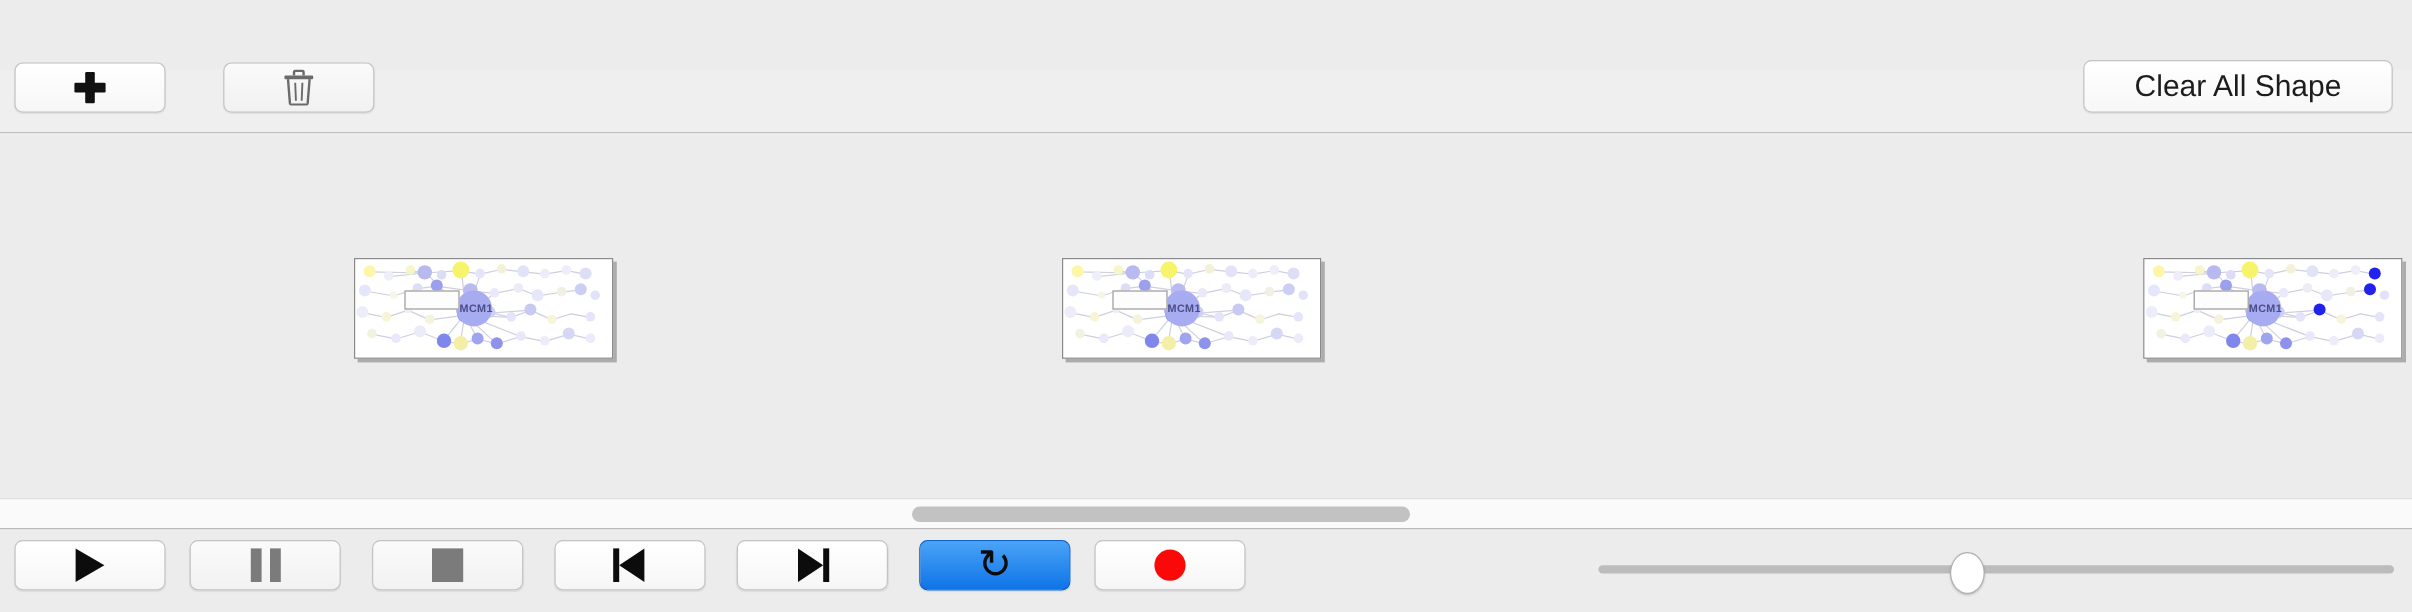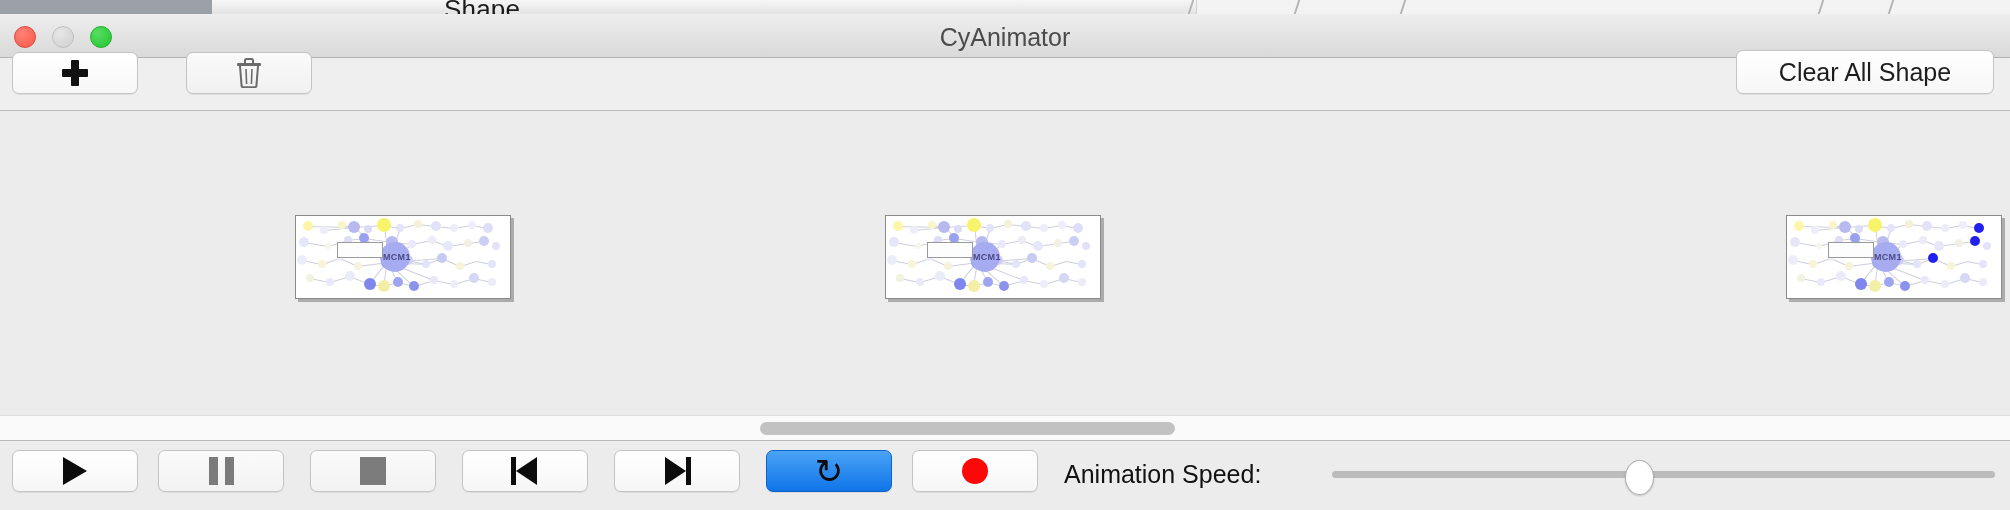--- a/index.html
+++ b/index.html
@@ -266,45 +266,21 @@
     border: 1px solid #b0b0b0;
     box-shadow: 0 1px 2px rgba(0,0,0,.2);
     cursor: default;
   }
 </style>
 </head>
 <body>
 
 <div id="app">
 
-  <div class="bg-strip">
-    <div class="bg-dark"></div>
-    <div class="bg-seg" style="left:212px;  width:108px;"></div>
-    <div class="bg-seg" style="left:320px;  width:72px;"></div>
-    <div class="bg-seg" style="left:392px;  width:170px;"></div>
-    <div class="bg-seg" style="left:562px;  width:68px;"></div>
-    <div class="bg-seg" style="left:630px;  width:106px;"></div>
-    <div class="bg-seg" style="left:736px;  width:178px;"></div>
-    <div class="bg-seg" style="left:914px;  width:282px;"></div>
-    <div class="bg-tick" style="left:1190px;"></div>
-    <div class="bg-tick" style="left:1296px;"></div>
-    <div class="bg-tick" style="left:1402px;"></div>
-    <div class="bg-tick" style="left:1820px;"></div>
-    <div class="bg-tick" style="left:1890px;"></div>
-    <div class="bg-shape-text">Shape</div>
-  </div>
-
-  <div class="titlebar">
-    <div class="traffic">
-      <div class="tl tl-close"></div>
-      <div class="tl tl-min"></div>
-      <div class="tl tl-max"></div>
-    </div>
-    <div class="window-title">CyAnimator</div>
-  </div>
+
 
   <div class="toolbar"></div>
 
   <div class="btn" id="add-frame-button">
     <span class="plus-icon"></span>
   </div>
 
   <div class="btn flat" id="delete-frame-button">
     <svg width="26" height="30" viewBox="0 0 26 30">
       <rect x="1" y="5" width="24" height="3" rx="1" fill="#6b6b6b"></rect>
@@ -663,20 +639,19 @@
     <div class="cbtn" id="skip-end-button">
       <span class="ico-skip-end"></span>
     </div>
     <div class="cbtn blue" id="loop-button">
       <span class="ico-loop">↻</span>
     </div>
     <div class="cbtn" id="record-button">
       <span class="ico-record"></span>
     </div>
 
-    <div class="speed-label">Animation Speed:</div>
 
     <div class="slider">
       <div class="slider-track"></div>
       <div class="slider-thumb" id="speed-thumb" style="left: 292.56px;"></div>
     </div>
   </div>
 </div>
 
 </body></html>

